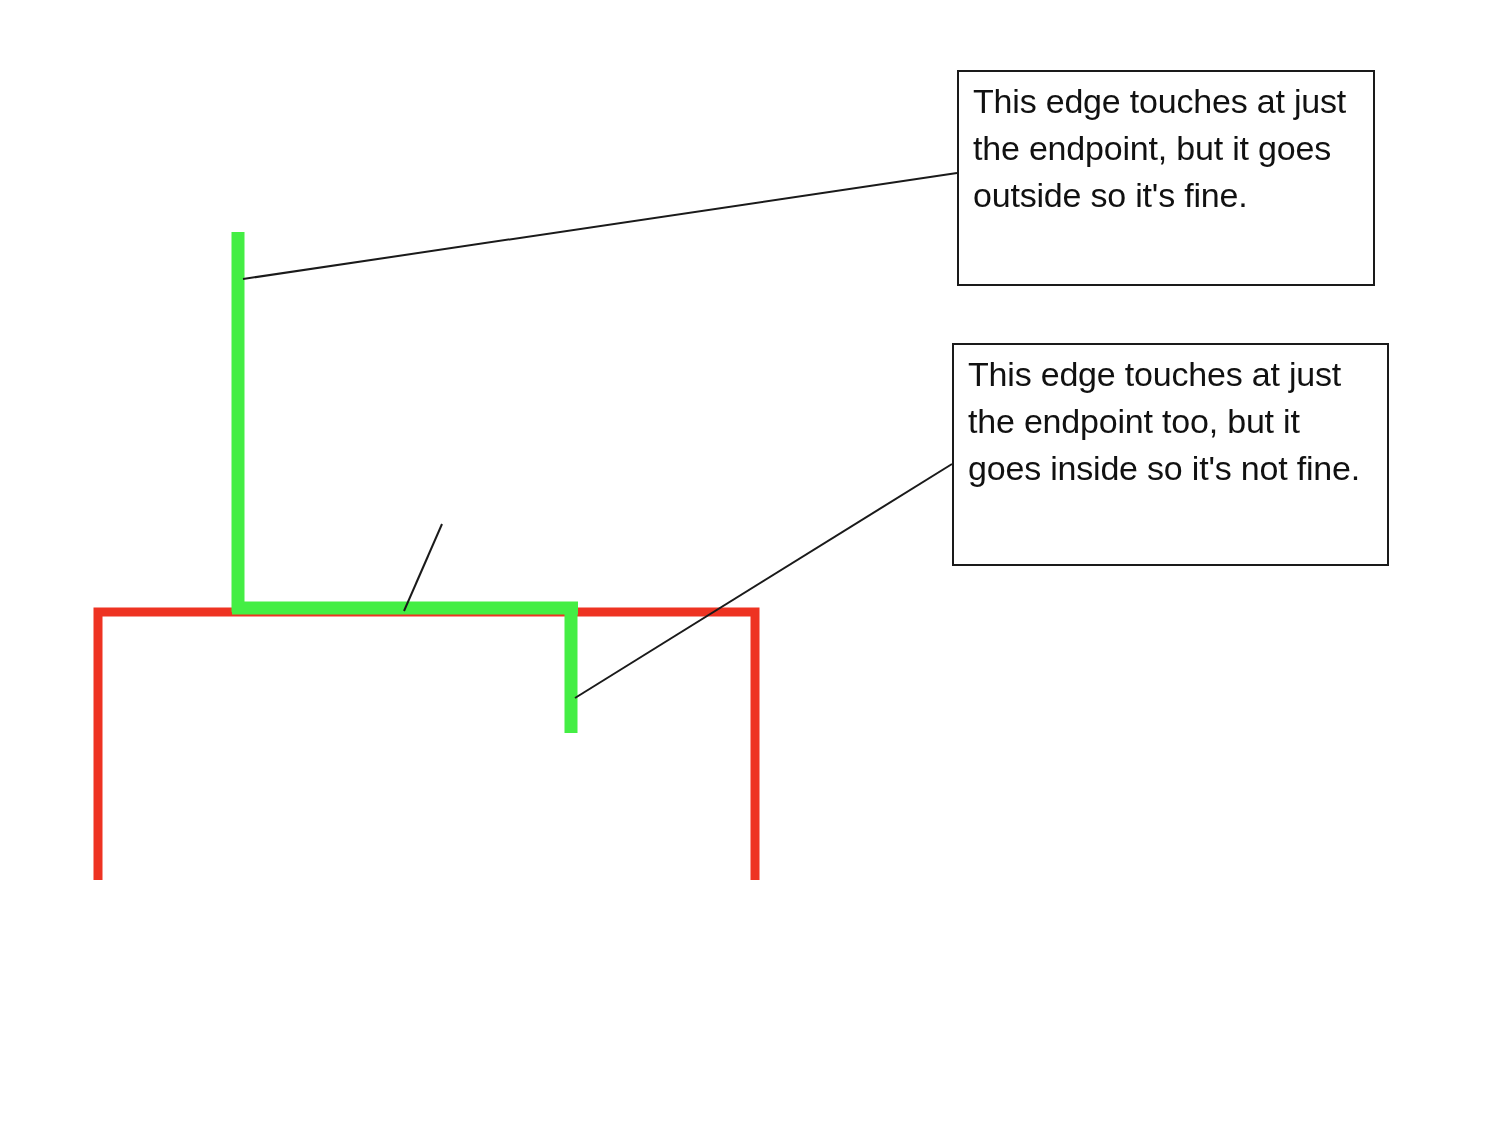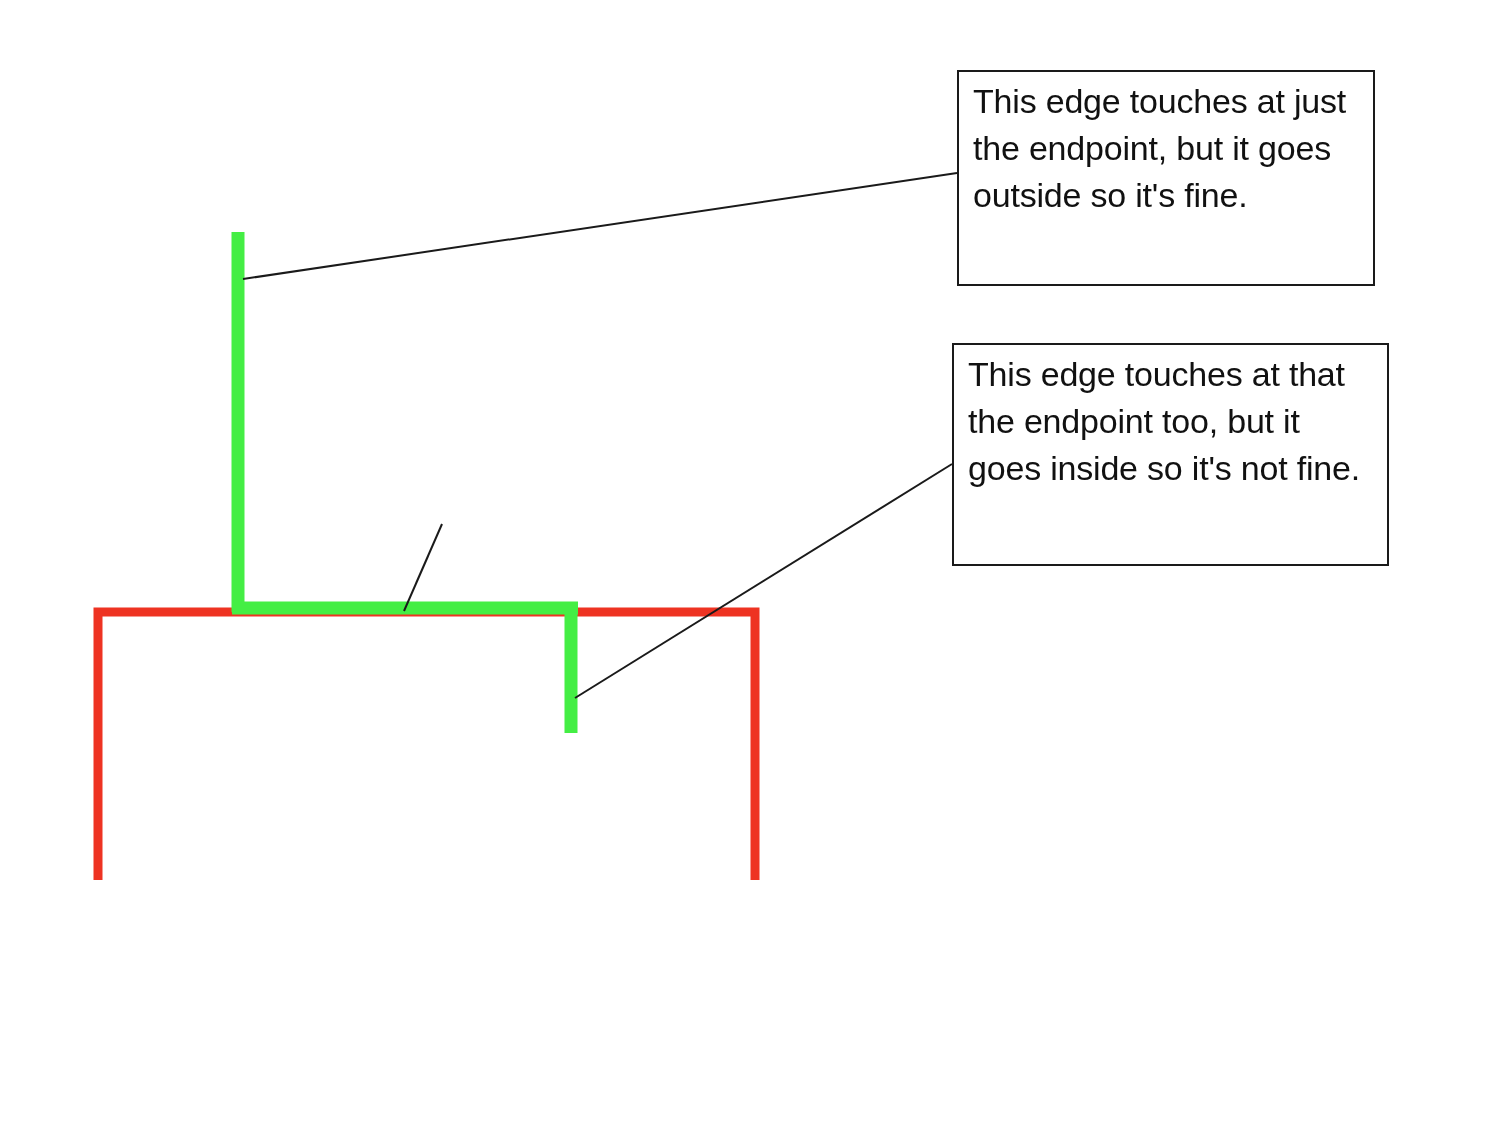--- a/index.html
+++ b/index.html
@@ -77,16 +77,16 @@
     <line x1="442" y1="524" x2="404" y2="611" stroke="#1a1a1a" stroke-width="2"></line>
     <line x1="952" y1="464" x2="575" y2="698" stroke="#1a1a1a" stroke-width="2"></line>
   </svg>
 
   <div class="callout" id="callout-edge-outside">
     <span class="callout-text">This edge touches at just the endpoint, but it goes outside so it's fine.</span>
   </div>
 
 
   <div class="callout" id="callout-edge-inside">
-    <span class="callout-text">This edge touches at that the endpoint too, but it goes inside so it's not fine.</span>
+    <span class="callout-text">This edge touches at just the endpoint too, but it goes inside so it's not fine.</span>
   </div>
 
 </div>
 
 </body></html>

